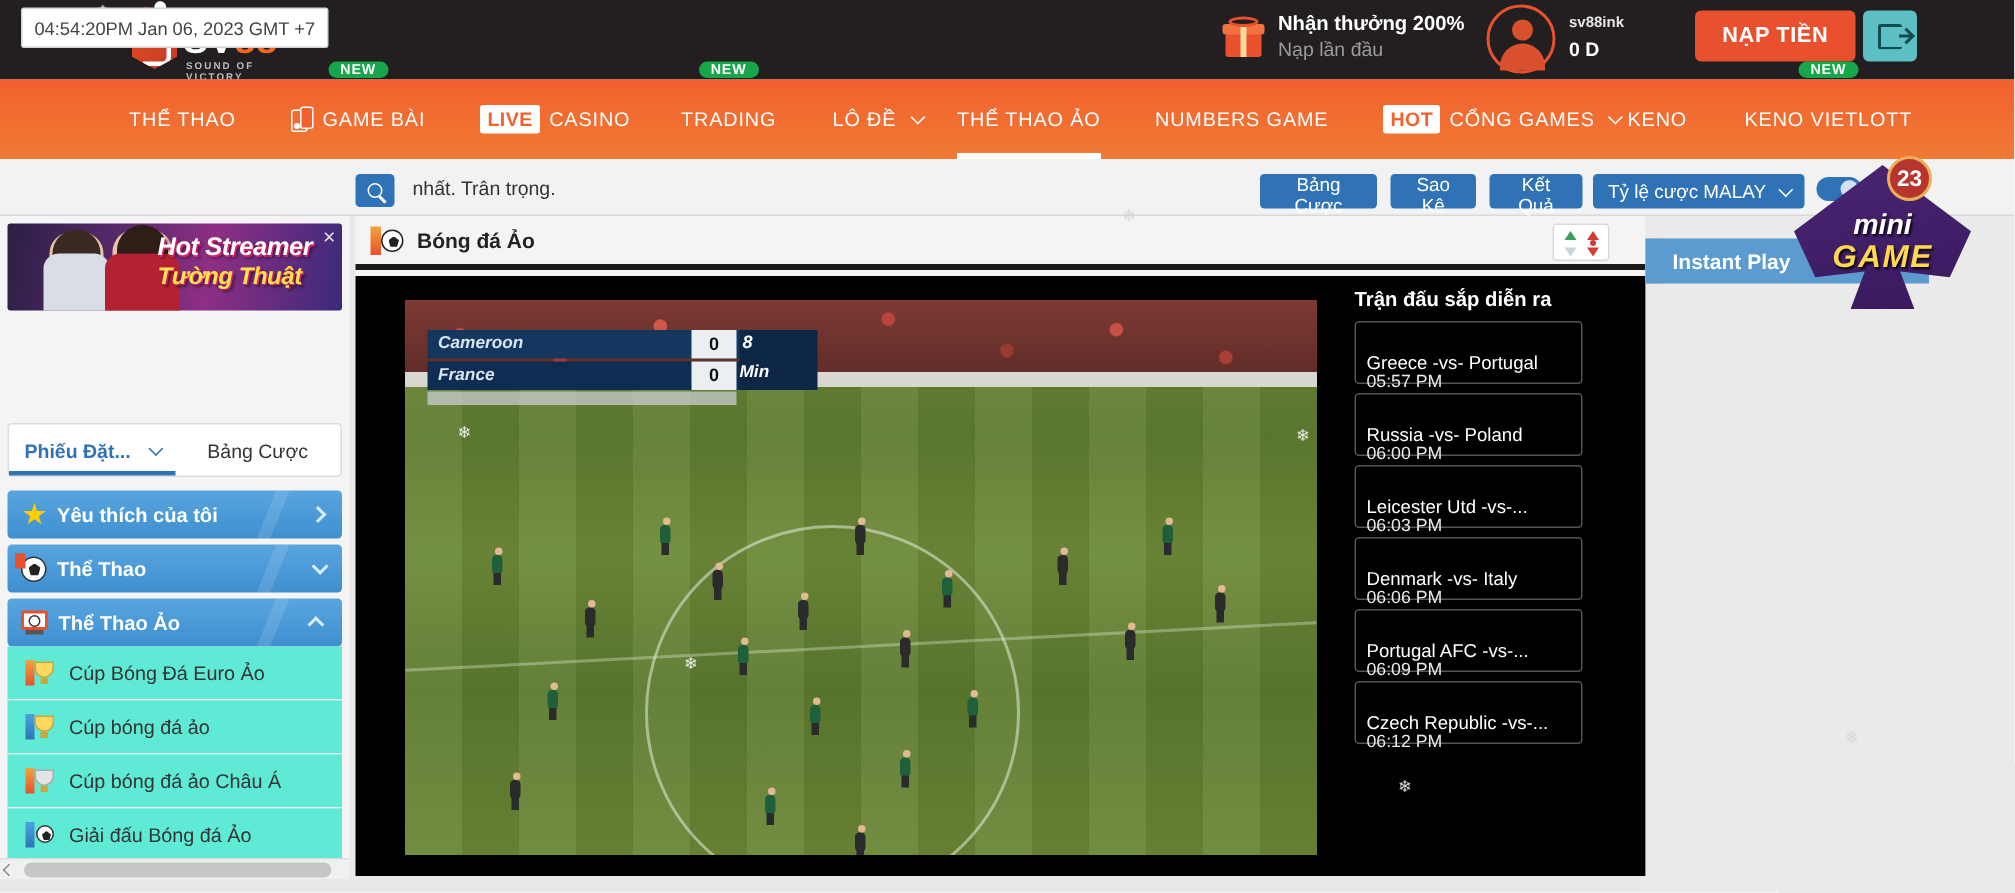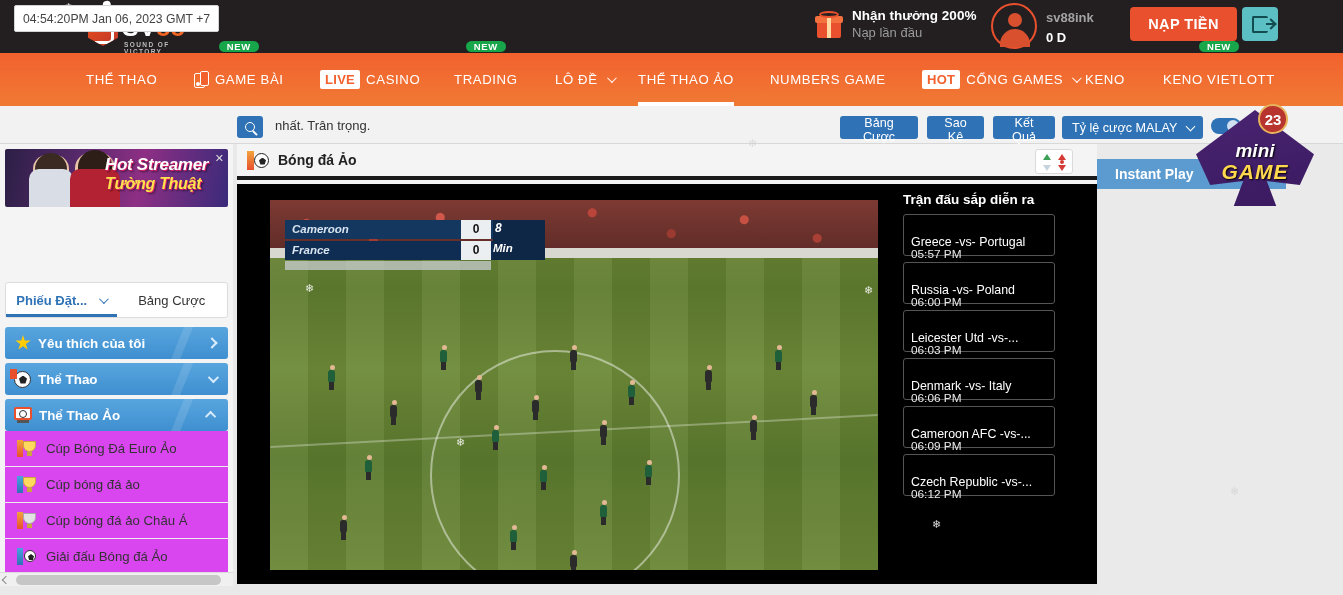--- a/index.html
+++ b/index.html
@@ -51,21 +51,21 @@
   .promo-txt1 { color:#fff; font-size:13.5px; font-weight:bold; line-height:1.25; }
   .promo-txt2 { color:#9b9b9b; font-size:13px; line-height:1.25; }
 
   .avatar {
     position:absolute; left:991px; top:3px; width:46px; height:46px; border-radius:50%;
     border:2px solid #e8502e; background:#231f20;
   }
   .avatar .head { position:absolute; left:15px; top:8px; width:14px; height:14px; border-radius:50%; background:#d9502e;}
   .avatar .body { position:absolute; left:7px; top:24px; width:30px; height:18px; border-radius:15px 15px 0 0; background:#d9502e;}
   .userinfo { position:absolute; left:1046px; top:8px; }
-  .username { color:#a3a3a3; font-size:13px; font-weight:bold; line-height:1.5; }
+  .username { color:#e5e5e5; font-size:10px; font-weight:bold; line-height:1.5; }
   .balance { color:#fff; font-size:13px; font-weight:bold; line-height:1.5; }
 
   .btn-deposit {
     position:absolute; left:1130px; top:7px; width:107px; height:34px;
     background:#e8502e; color:#fff; border:none; border-radius:4px;
     font-size:14.5px; font-weight:bold; letter-spacing:.4px; cursor:pointer;
     font-family:"Liberation Sans",sans-serif;
   }
   .btn-logout {
     position:absolute; left:1242px; top:7px; width:36px; height:34px;
@@ -208,21 +208,21 @@
   .ball-ico::after{content:"";position:absolute;left:4px;top:4px;width:8px;height:8px;background:#222;clip-path:polygon(50% 0,100% 38%,81% 100%,19% 100%,0 38%);}
   .ball-ico .flag{position:absolute;left:-5px;top:-3px;width:7px;height:10px;background:#e8502e;}
   .va-ico{margin-left:9px;position:relative;width:18px;height:16px;}
   .va-ico .scr{position:absolute;left:0;top:0;width:18px;height:13px;background:#e8502e;border-radius:2px;}
   .va-ico .scr2{position:absolute;left:2px;top:2px;width:14px;height:9px;background:#fff;}
   .va-ico .bl{position:absolute;left:5px;top:3px;width:8px;height:8px;border-radius:50%;background:#fff;border:1px solid #333;}
   .va-ico .base{position:absolute;left:3px;top:13px;width:12px;height:3px;background:#555;}
 
   .subitem {
     position:absolute; left:5px; width:223px; height:36px;
-    background:#d946ef; display:flex; align-items:center; cursor:pointer;
+    background:#5eead4; display:flex; align-items:center; cursor:pointer;
     border-bottom:1px solid #ededed;
     text-align:center;
   }
   .si-ico{margin-left:12px;position:relative;width:20px;height:17px;}
   .si-ico .fl{position:absolute;left:0;top:0;width:6px;height:17px;background:linear-gradient(180deg,#f2a33c,#e8502e);}
   .si-ico .fl2{position:absolute;left:0;top:0;width:6px;height:17px;background:linear-gradient(180deg,#4aa3e0,#2f72b5);}
   .si-ico .cup{position:absolute;left:6px;top:1px;width:13px;height:11px;border:1.6px solid #caa73a;border-radius:0 0 7px 7px;background:#ffd95e;}
   .si-ico .cup.silver{background:#e3e3e3;border-color:#aaa;}
   .si-ico .cupbase{position:absolute;left:10px;top:12px;width:5px;height:4px;background:#caa73a;}
   .si-ico .sball{position:absolute;left:7px;top:2px;width:12px;height:12px;border-radius:50%;background:#fff;border:1px solid #333;}
@@ -702,21 +702,21 @@
             <div class="match" style="top: 126px;">
               <span class="m-time">06:03 PM</span>
               <span class="m-teams">Leicester Utd -vs-...</span>
             </div>
             <div class="match" style="top: 174px;">
               <span class="m-time">06:06 PM</span>
               <span class="m-teams">Denmark -vs- Italy</span>
             </div>
             <div class="match" style="top: 222px;">
               <span class="m-time">06:09 PM</span>
-              <span class="m-teams">Cameroon AFC -vs-...</span>
+              <span class="m-teams">Portugal AFC -vs-...</span>
             </div>
             <div class="match" style="top: 270px;">
               <span class="m-time">06:12 PM</span>
               <span class="m-teams">Czech Republic -vs-...</span>
             </div>
           </div>
         <div class="snow" style="left:42px;top:334px;">❄</div>
       </div>
     </div>
   </div>

